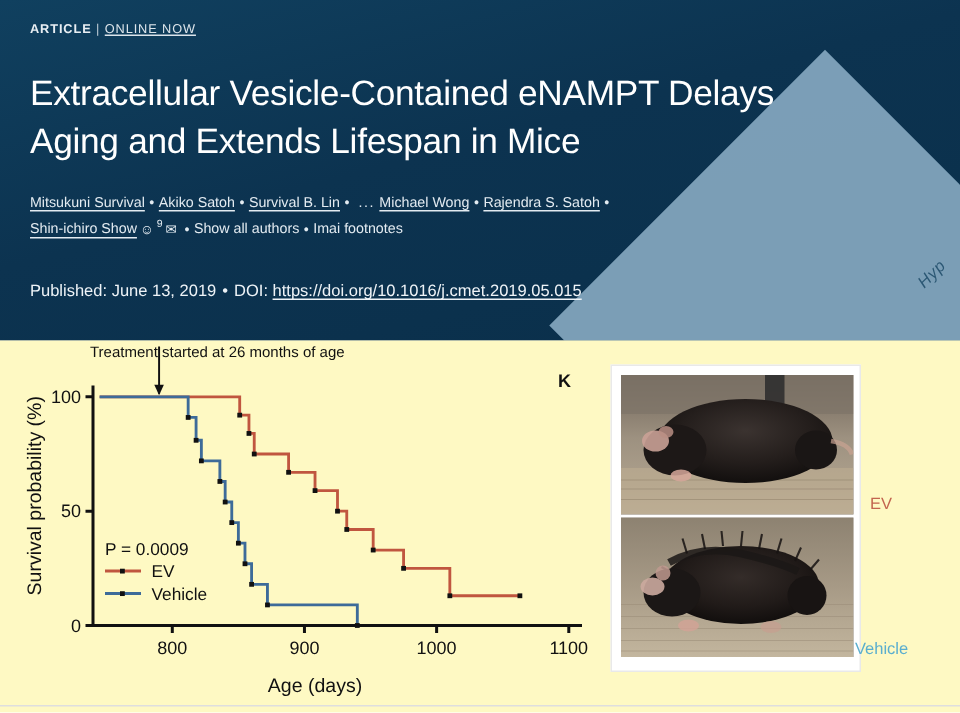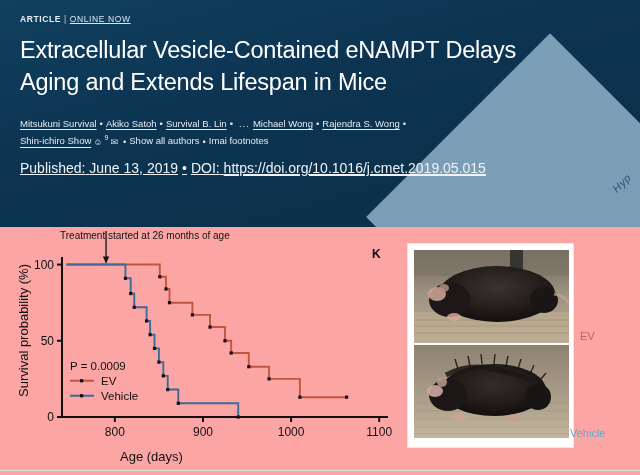--- a/index.html
+++ b/index.html
@@ -56,21 +56,21 @@
     letter-spacing: 0.6px;
     color: #e8eef3;
     margin-top: 4px;
     white-space: nowrap;
   }
   .kicker .k-article { font-weight: bold; }
   .kicker .k-sep { margin: 0 3px; opacity: 0.8; }
   .kicker .k-online { text-decoration: underline; opacity: 0.95; margin-top: 12px; }
 
   .title {
-    margin-top: 10px;
+    margin-top: 22px;
     font-size: 23.5px;
     line-height: 1.38;
     color: #ffffff;
     font-weight: 400;
     letter-spacing: -0.2px;
     max-width: 560px;
   }
 
   .authors {
     margin-top: 16px;
@@ -84,34 +84,33 @@
     text-decoration: underline;
     text-underline-offset: 2px;
   }
   .authors .dot { margin: 0 3px; text-decoration: none; display: inline-block; }
   .authors .ellip { text-decoration: none; margin: 0 3px; letter-spacing: 1px; }
   .authors .glyph { text-decoration: none; margin: 0 2px; font-size: 9px; }
   .authors .sup { font-size: 7px; vertical-align: super; text-decoration: none; }
   .authors .link { color: #e3ebf1; text-underline-offset: 2px; }
 
   .publine {
-    margin-top: 10px;
-    font-size: 14px;
+    margin-top: 26px;
+    font-size: 11px;
     color: #eef3f7;
-    text-decoration: underline;
   }
   .publine .doi { text-decoration: underline; text-underline-offset: 2px; }
   .publine .dot { margin: 0 4px; }
 
   
   .figure {
     position: absolute;
     left: 0; top: 227px;
     width: 640px; height: 248px;
-    background: #fca5a5;
+    background: #fef9c3;
   }
 
   .annotation {
     position: absolute;
     left: 60px; top: 3px;
     font-size: 10px;
     color: #111;
     white-space: nowrap;
   }
 
@@ -135,20 +134,21 @@
     width: 170px;
     text-align: center;
     transform: rotate(-90deg);
     font-size: 13px;
     color: #111;
   }
   .xlabel {
     position: absolute;
     left: 120px; top: 222px;
     width: 180px;
+    text-align: center;
     font-size: 13px;
     color: #111;
   }
 
   
   .photos {
     position: absolute;
     left: 407px; top: 16px;
     width: 167px; height: 205px;
     background: #ffffff;
@@ -197,21 +197,21 @@
 
     <div class="header-inner">
 
       <div class="kicker">
         <span class="k-article">ARTICLE</span><span class="k-sep">|</span><span class="k-online">ONLINE NOW</span>
       </div>
 
       <div class="title">Extracellular Vesicle-Contained eNAMPT Delays Aging and Extends Lifespan in Mice</div>
 
       <div class="authors">
-        <span class="au">Mitsukuni Survival</span><span class="dot">•</span><span class="au">Akiko Satoh</span><span class="dot">•</span><span class="au">Survival B. Lin</span><span class="dot">•</span><span class="ellip">...</span><span class="au">Michael Wong</span><span class="dot">•</span><span class="au">Rajendra S. Wong</span><span class="dot">•</span><br>
+        <span class="au">Mitsukuni Survival</span><span class="dot">•</span><span class="au">Akiko Satoh</span><span class="dot">•</span><span class="au">Survival B. Lin</span><span class="dot">•</span><span class="ellip">...</span><span class="au">Michael Wong</span><span class="dot">•</span><span class="au">Rajendra S. Satoh</span><span class="dot">•</span><br>
         <span class="au">Shin-ichiro Show</span><span class="glyph">☺</span><span class="sup">9</span><span class="glyph">✉</span><span class="dot">•</span><span class="link">Show all authors</span><span class="dot">•</span><span class="link">Imai footnotes</span>
       </div>
 
       <div class="publine">
         <span>Published:</span>
         <span>June 13, 2019</span><span class="dot">•</span><span>DOI:</span>
         <span class="doi">https://doi.org/10.1016/j.cmet.2019.05.015</span>
       </div>
 
     </div>

